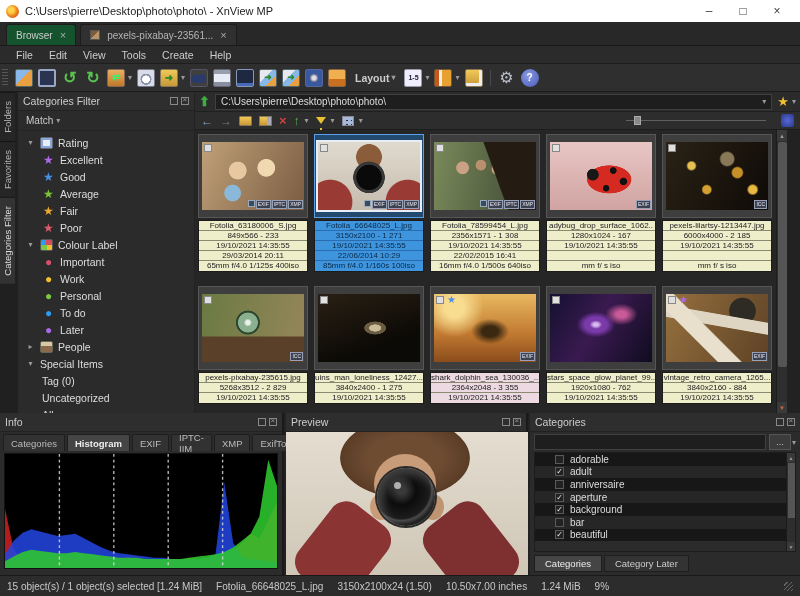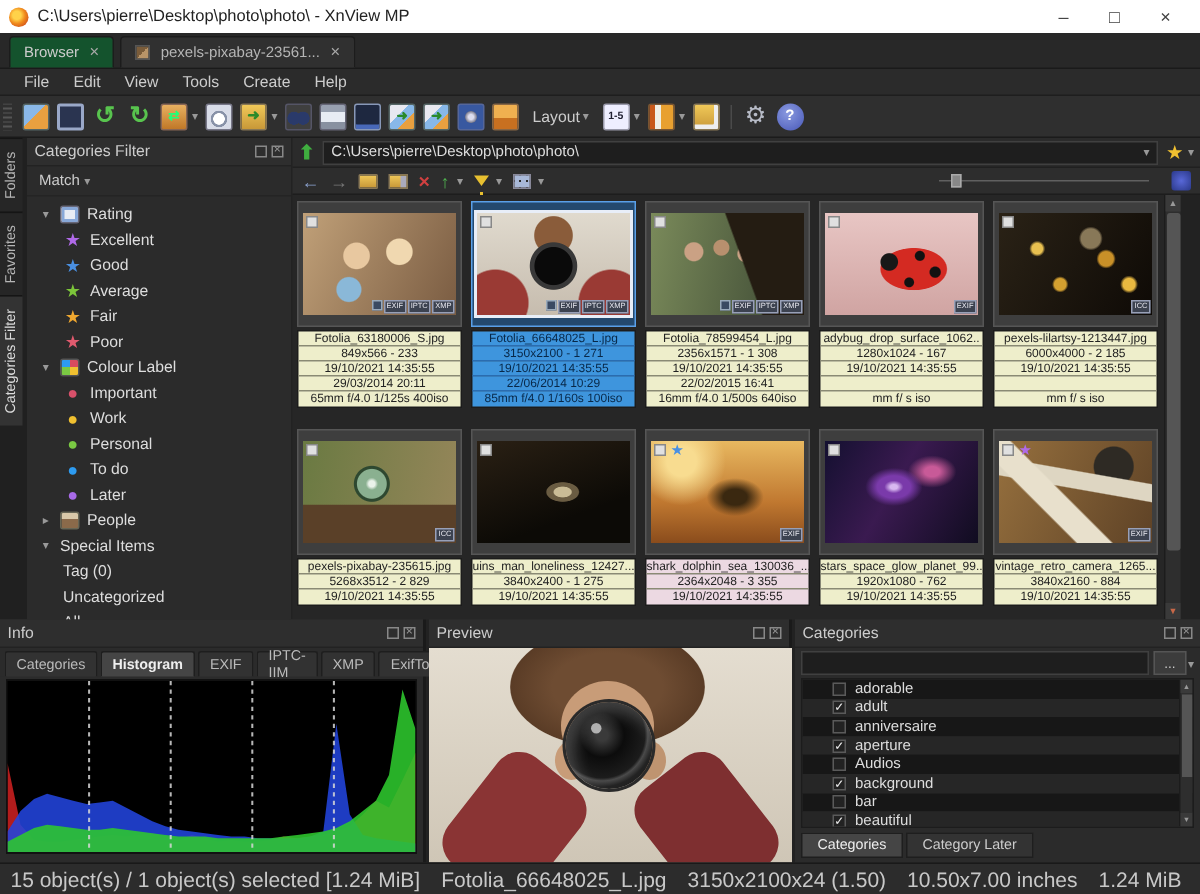--- a/index.html
+++ b/index.html
@@ -39,21 +39,21 @@
   .i-time{background:radial-gradient(circle at 50% 58%,#fff 0 30%,#8892a8 33% 44%,#d8dce8 46%);border:1px solid #778;}
   .i-move{background:linear-gradient(#f0c858,#c89838);border:1px solid #875;color:#2a8a2a;font-size:10px;font-weight:bold;}
   .i-find{background:radial-gradient(circle at 31% 55%,#2a3a6a 0 30%,transparent 32%),
           radial-gradient(circle at 69% 55%,#2a3a6a 0 30%,transparent 32%),#3f3f3f;border:1px solid #556;}
   .i-print{background:linear-gradient(#98a0b0 0 28%,#e8ecf4 28% 72%,#8890a0 72%);border:1px solid #667;}
   .i-show{background:#1e2840;border:1px solid #8898b8;box-shadow:inset 0 -3px 0 #4868b8;}
   .i-copy2,.i-move2{background:linear-gradient(135deg,#e8e8f0 38%,#88b8e8 38% 66%,#e8a040 66%);border:1px solid #566;color:#2a8a2a;font-size:9px;font-weight:bold;}
   .i-capt{background:#3858a0;border:1px solid #569;}
   .i-capt::before{content:"";width:8px;height:8px;border-radius:50%;background:radial-gradient(#dde 30%,#778 70%);}
   .i-wall{background:linear-gradient(#f0b050 55%,#c87020 55%);border:1px solid #864;}
-  .lay{color:#ccc;font-size:10.5px;display:flex;align-items:center;gap:4px;padding:0 4px;}
+  .lay{color:#ccc;font-size:10.5px;display:flex;align-items:center;gap:4px;padding:0 4px;font-weight:bold;}
   .i-sort{background:#eef;border:1px solid #99a;color:#223;font-size:7px;font-weight:bold;}
   .i-book{background:linear-gradient(90deg,#c85818 22%,#f0eee4 22% 46%,#e8a030 46%);border:1px solid #753;}
   .i-tree{background:linear-gradient(#f0c858,#c89838);border:1px solid #875;box-shadow:inset -3px -3px 0 #eee;}
   .tsep{width:1px;height:16px;background:#4a4a4a;margin:0 2px;}
   .i-gear{color:#b8bcc8;font-size:16px;}
   .i-help{background:radial-gradient(circle at 40% 35%,#8a9ae0,#4858b8);border-radius:50%;color:#fff;font-size:10px;font-weight:bold;}
   
   #sidebar{position:absolute;left:0;top:92px;width:194px;height:321px;background:#272727;border-right:1px solid #151515;}
   .vtabs{position:absolute;left:0;top:0;width:18px;height:321px;background:#202020;}
   .vtab{writing-mode:vertical-rl;transform:rotate(180deg);color:#b5b5b5;font-size:9.5px;
@@ -212,21 +212,21 @@
   .cscroll{position:absolute;right:0;top:0;width:9px;height:100%;background:#2e2e2e;border-left:1px solid #1c1c1c;}
   .cscroll .sarr{height:9px;font-size:5px;color:#999;display:flex;align-items:center;justify-content:center;background:#3a3a3a;}
   .cscroll .sarr.bot{position:absolute;bottom:0;width:100%;}
   .cscroll .sthumb{position:absolute;top:10px;left:1px;width:7px;height:55px;background:#555;}
   .cfoot{display:flex;gap:2px;padding:3px 4px;}
   .cfbtn{height:17px;padding:0 10px;font-size:9.5px;color:#ccc;background:#333;border:1px solid #1e1e1e;
     display:flex;align-items:center;}
   .cfbtn.active{background:#454545;color:#eee;}
   
   #statusbar{position:absolute;left:0;top:575px;width:800px;height:21px;background:#2c2c2c;border-top:1px solid #191919;
-    display:flex;align-items:center;gap:14px;padding:0 7px;color:#c8c8c8;font-size:14px;white-space:nowrap;}
+    display:flex;align-items:center;gap:14px;padding:0 7px;color:#c8c8c8;font-size:10px;white-space:nowrap;}
   #statusbar .sg{flex:none;}
   .resize{margin-left:auto;width:9px;height:9px;
     background:repeating-linear-gradient(135deg,transparent 0 2px,#666 2px 3px);}
 </style>
 </head>
 <body>
 
 <div id="titlebar">
   <span class="appico"></span>
   <span>C:\Users\pierre\Desktop\photo\photo\ - XnView MP</span>
@@ -662,24 +662,20 @@
       </div>
     <div class="crow">
         <span class="ccb"></span>
         <span>anniversaire</span>
       </div>
     <div class="crow">
         <span class="ccb">✓</span>
         <span>aperture</span>
       </div>
     <div class="crow">
-        <span class="ccb"></span>
-        <span>Audios</span>
-      </div>
-    <div class="crow">
         <span class="ccb">✓</span>
         <span>background</span>
       </div>
     <div class="crow">
         <span class="ccb"></span>
         <span>bar</span>
       </div>
     <div class="crow">
         <span class="ccb">✓</span>
         <span>beautiful</span>

